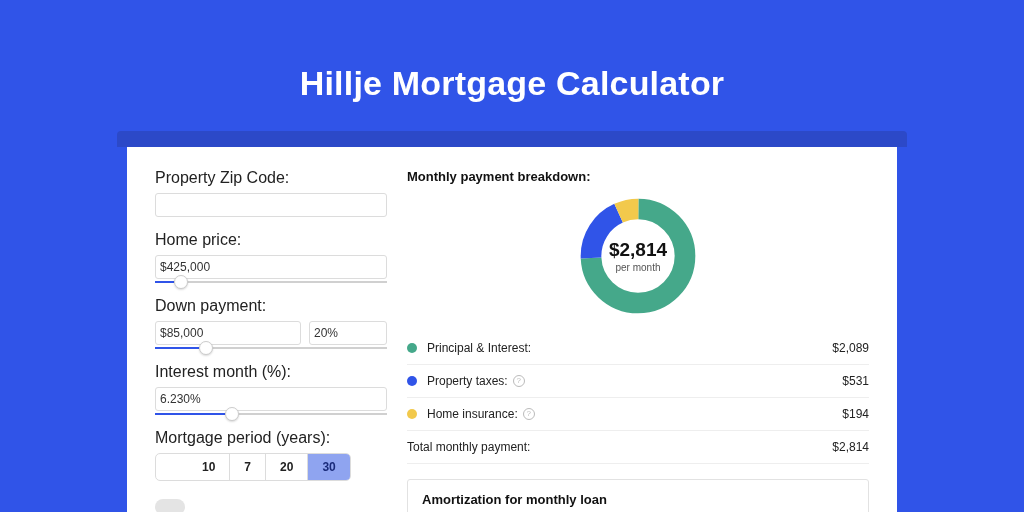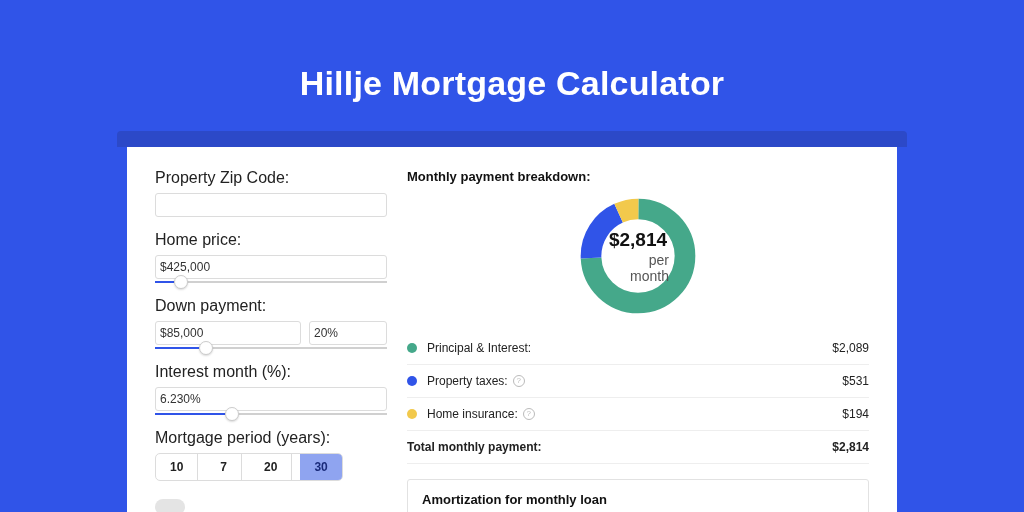--- a/index.html
+++ b/index.html
@@ -11,37 +11,37 @@
   .right { flex: 1; padding: 22px 28px 0 0; }
   .lbl { font-size: 16px; color: #222; margin-bottom: 6px; display: block; }
   .input { width: 100%; border: 1px solid #dcdcdc; border-radius: 3px; height: 24px; padding: 0 4px; font-size: 12px; color: #333; background: #fff; }
   .group { margin-bottom: 14px; position: relative; }
   .row { display: flex; gap: 8px; }
   .row .input:first-child { flex: 2; }
   .row .input:last-child { flex: 1; }
   .slider { position: relative; height: 2px; background: #d0d0d0; margin-top: 2px; }
   .slider .fill { position: absolute; height: 2px; background: #3054e8; top: 0; left: 0; }
   .slider .thumb { position: absolute; width: 14px; height: 14px; background: #fff; border: 1px solid #ccc; border-radius: 50%; top: -6px; box-shadow: 0 1px 2px rgba(0,0,0,0.15); }
-  .periods { display: flex; gap: 8px; border: 1px solid #dcdcdc; border-radius: 5px; width: fit-content; overflow: hidden; }
+  .periods { display: flex; gap: 0; border: 1px solid #dcdcdc; border-radius: 5px; width: fit-content; overflow: hidden; padding-left: 32px; }
   .periods .opt { font-size: 12px; font-weight: 700; padding: 6px 14px; border-right: 1px solid #dcdcdc; cursor: pointer; color: #222; }
   .periods .opt:last-child { border-right: none; }
   .periods .opt.selected { background: #8fa4f0; color: #1a2b7a; }
   .toggle-row { display: flex; align-items: center; gap: 10px; font-size: 12px; color: #222; margin-top: 18px; }
   .toggle { width: 30px; height: 16px; background: #e4e4e4; border-radius: 999px; position: relative; cursor: pointer; }
   .right-header { font-size: 13px; font-weight: 700; color: #111; margin-bottom: 10px; }
   .donut-wrap { display: flex; justify-content: center; margin-bottom: 14px; }
   .donut { position: relative; width: 124px; height: 124px; }
   .donut svg { width: 124px; height: 124px; }
   .donut-center { position: absolute; top: 50%; left: 50%; transform: translate(-50%,-50%); text-align: center; }
   .donut-center .amt { font-size: 19px; font-weight: 700; color: #111; }
-  .donut-center .sub { font-size: 14px; color: #555; margin-top: 1px; text-align: right; }
+  .donut-center .sub { font-size: 10px; color: #555; margin-top: 1px; }
   .legend { }
   .legend-row { display: flex; align-items: center; padding: 9px 0; border-bottom: 1px solid #eee; font-size: 12px; color: #222; }
   .legend-row:last-of-type { border-bottom: 1px solid #eee; }
-  .legend-row.total { font-weight: 700; gap: 31px; }
+  .legend-row.total { font-weight: 400; gap: 31px; }
   .dot { width: 10px; height: 10px; border-radius: 50%; margin-right: 10px; flex-shrink: 0; }
   .legend-row .val { margin-left: auto; }
   .info-icon { display: inline-block; width: 12px; height: 12px; border: 1px solid #bbb; border-radius: 50%; color: #bbb; font-size: 8px; line-height: 10px; text-align: center; margin-left: 5px; cursor: pointer; }
   .amort-box { border: 1px solid #e2e2e2; border-radius: 3px; margin-top: 15px; padding: 12px 14px; }
   .amort-title { font-size: 13px; font-weight: 700; color: #111; margin-bottom: 8px; }
   .dot-pi { background: #45a88a; }
   .dot-tax { background: #3054e8; }
   .dot-ins { background: #f2c94c; }
 </style>
 </head>

